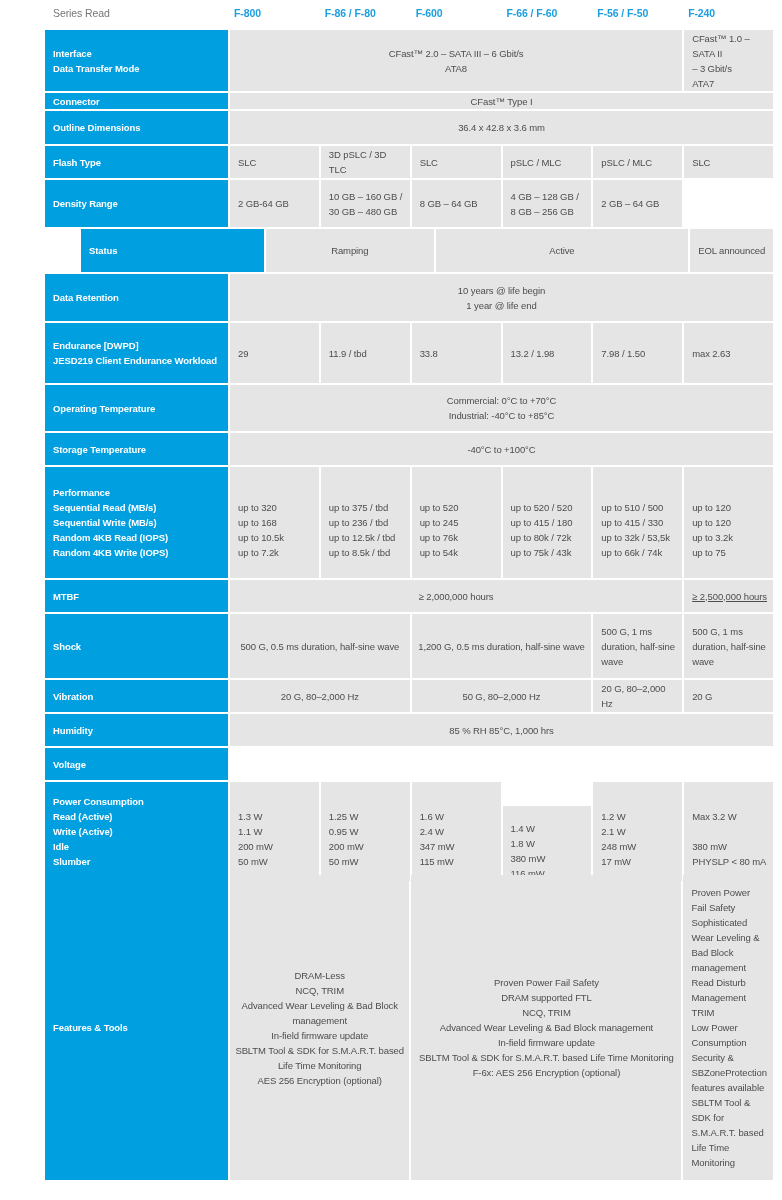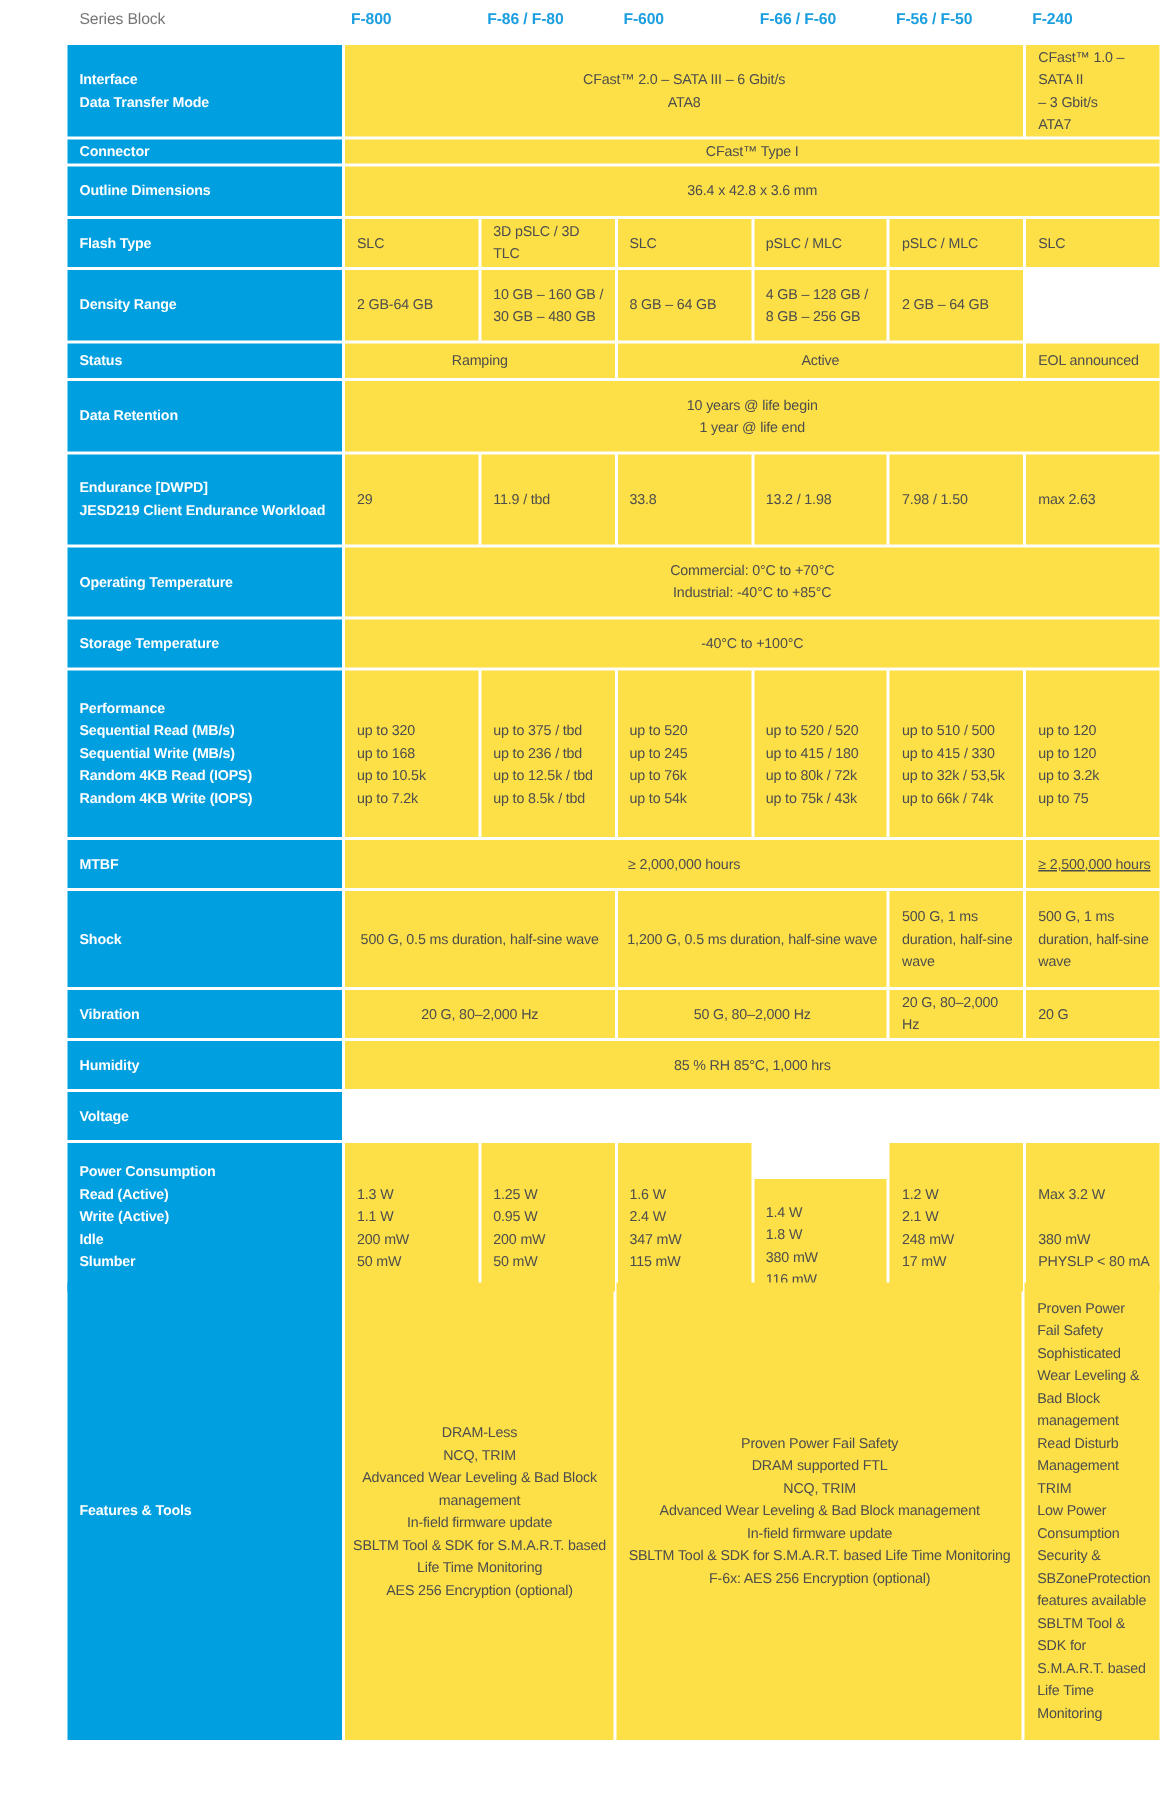--- a/index.html
+++ b/index.html
@@ -23,36 +23,36 @@
     display:grid; grid-template-columns:183px repeat(6, 1fr);
     column-gap:2px; margin-bottom:2px;
   }
   .lbl {
     background:#009fe0; color:#ffffff;
     font-size:9.5px; font-weight:bold; line-height:15px; letter-spacing:-0.1px;
     display:flex; flex-direction:column; justify-content:center;
     padding-left:8px; padding-right:4px;
   }
   .cell {
-    background:#fde047; color:#4d4d4d;
+    background:#e5e5e5; color:#4d4d4d;
     font-size:9.5px; line-height:15px; letter-spacing:-0.1px;
     display:flex; flex-direction:column; justify-content:center;
     padding:0 6px 0 8px;
   }
   .cell.center { text-align:center; padding:0 4px; }
   .cell.vtop   { justify-content:flex-start; padding-top:10px; padding-bottom:10px; }
   .ln { min-height:15px; }
   .ln:empty::before { content:"\00a0"; }
 </style>
 </head>
 <body>
 
 <div class="wrap">
   <div class="thead">
-    <div class="hlabel">Series Block</div>
+    <div class="hlabel">Series Read</div>
   <div class="hcol">F-800</div>
       <div class="hcol">F-86 / F-80</div>
       <div class="hcol">F-600</div>
       <div class="hcol">F-66 / F-60</div>
       <div class="hcol">F-56 / F-50</div>
       <div class="hcol">F-240</div>
     </div>
   <div>
       <div class="row" style="height: 61px;">
         <div class="lbl">
@@ -123,21 +123,21 @@
           <div class="ln">8 GB – 64 GB</div>
         </div>
         <div class="cell" style="grid-column: span 1;">
           <div class="ln">4 GB – 128 GB /</div>
           <div class="ln">8 GB – 256 GB</div>
         </div>
         <div class="cell" style="grid-column: span 1;">
           <div class="ln">2 GB – 64 GB</div>
         </div>
       </div>
-      <div class="row" style="height: 23px;">
+      <div class="row" style="height: 43px; margin-left: 36px;">
         <div class="lbl">
           <div class="ln">Status</div>
         </div>
         <div class="cell center" style="grid-column: span 2;">
           <div class="ln">Ramping</div>
         </div>
         <div class="cell center" style="grid-column: span 3;">
           <div class="ln">Active</div>
         </div>
         <div class="cell" style="grid-column: span 1;">

